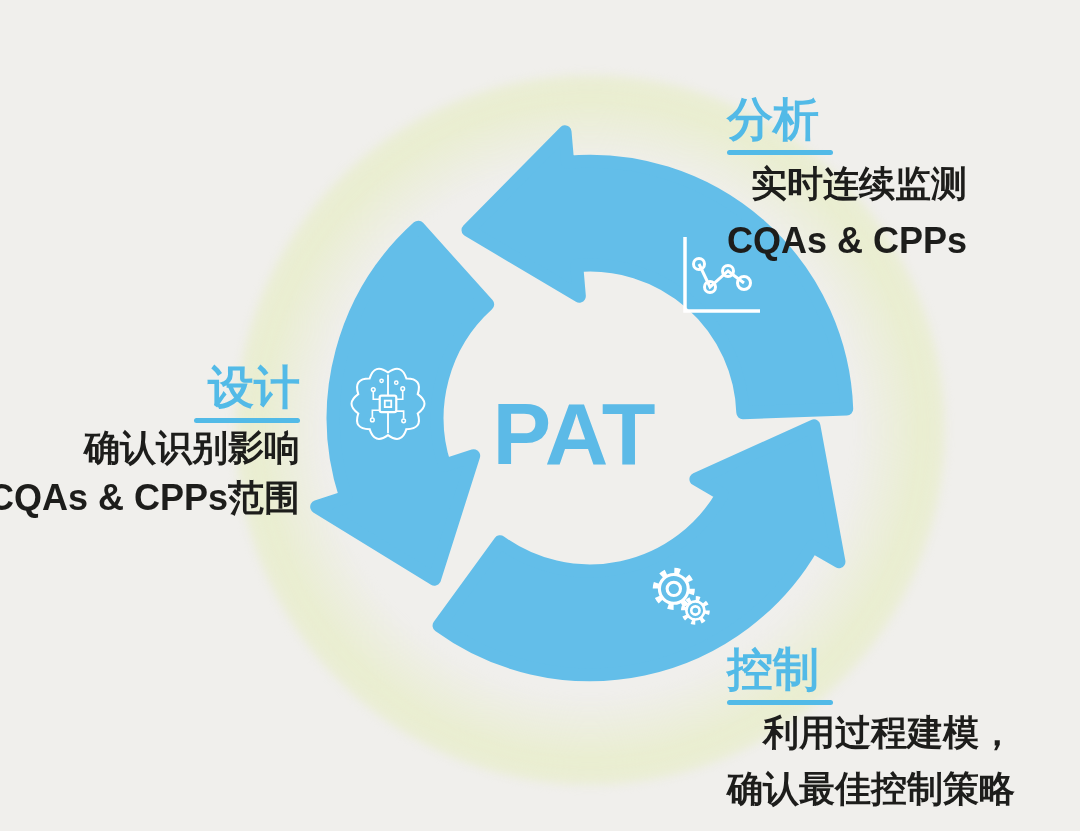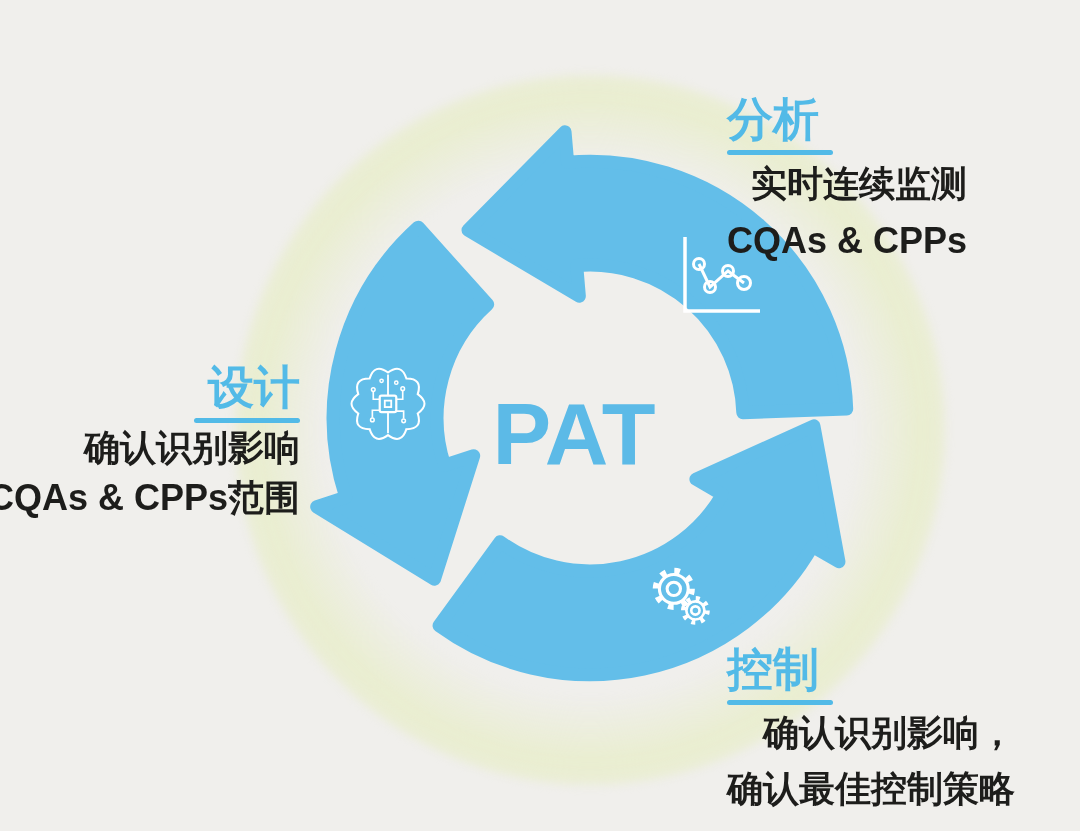--- a/index.html
+++ b/index.html
@@ -127,17 +127,17 @@
   <div class="block design">
     <div class="heading">设计</div>
     <div class="underline"></div>
     <div class="line">确认识别影响</div>
     <div class="line">CQAs &amp; CPPs范围</div>
   </div>
 
   <div class="block control">
     <div class="heading">控制</div>
     <div class="underline"></div>
-    <div class="line">确认识别影响，</div>
+    <div class="line">利用过程建模，</div>
     <div class="line">确认最佳控制策略</div>
   </div>
 
 </div>
 
 </body></html>

